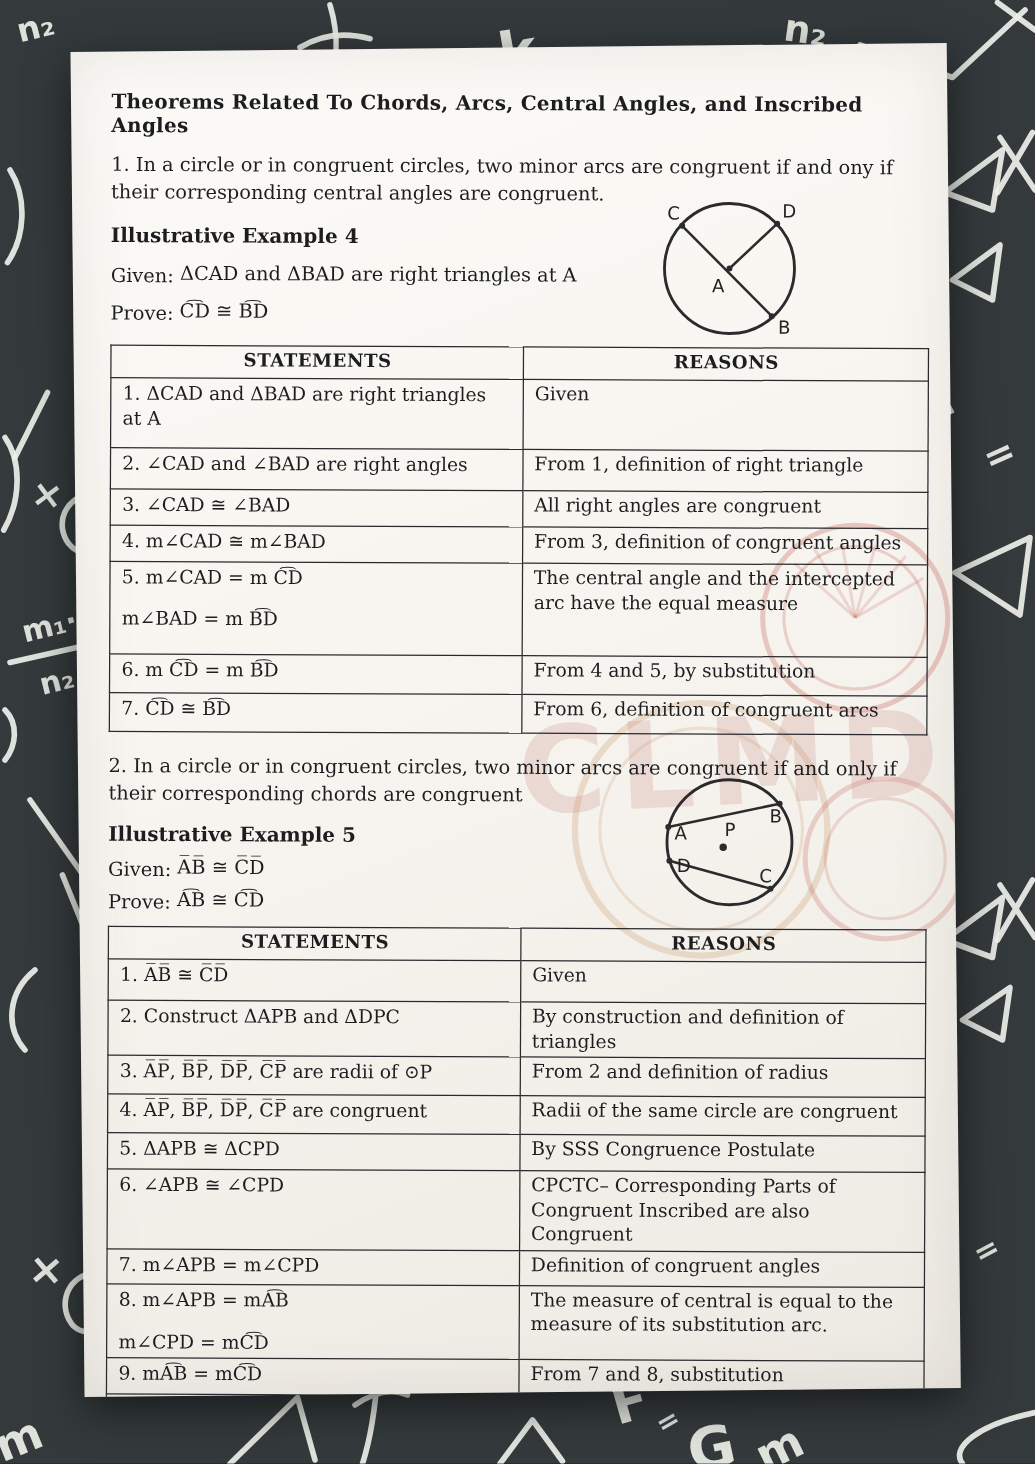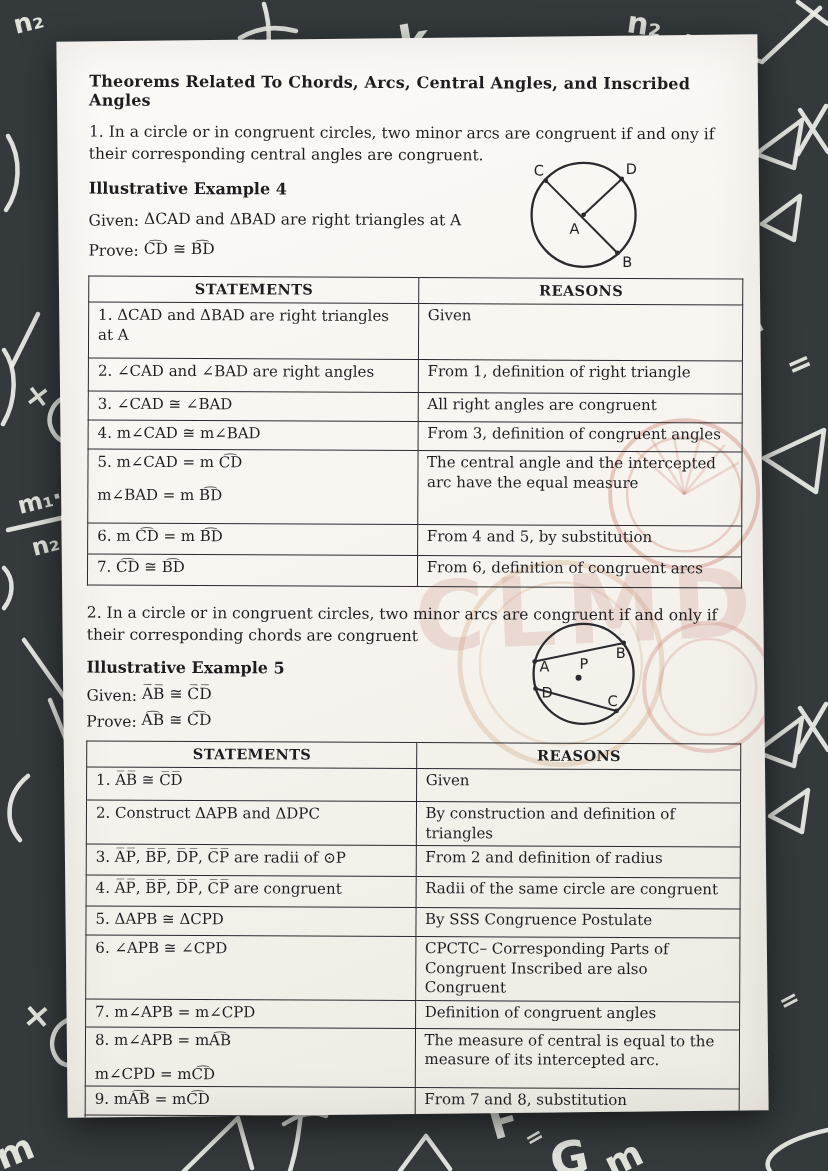--- a/index.html
+++ b/index.html
@@ -274,21 +274,21 @@
               <td class="stmt-cell">
                 <div class="stmt-line">7. m∠APB = m∠CPD</div>
               </td>
               <td class="reason-cell">Definition of congruent angles</td>
             </tr>
             <tr>
               <td class="stmt-cell">
                 <div class="stmt-line">8. m∠APB = mA͡B</div>
                 <div class="stmt-line">m∠CPD = mC͡D</div>
               </td>
-              <td class="reason-cell">The measure of central is equal to the measure of its intercepted arc.</td>
+              <td class="reason-cell">The measure of central is equal to the measure of its substitution arc.</td>
             </tr>
             <tr>
               <td class="stmt-cell">
                 <div class="stmt-line">9. mA͡B = mC͡D</div>
               </td>
               <td class="reason-cell">From 7 and 8, substitution</td>
             </tr>
             <tr>
               <td class="stmt-cell"></td>
               <td class="reason-cell">Definition of congruent arcs</td>

